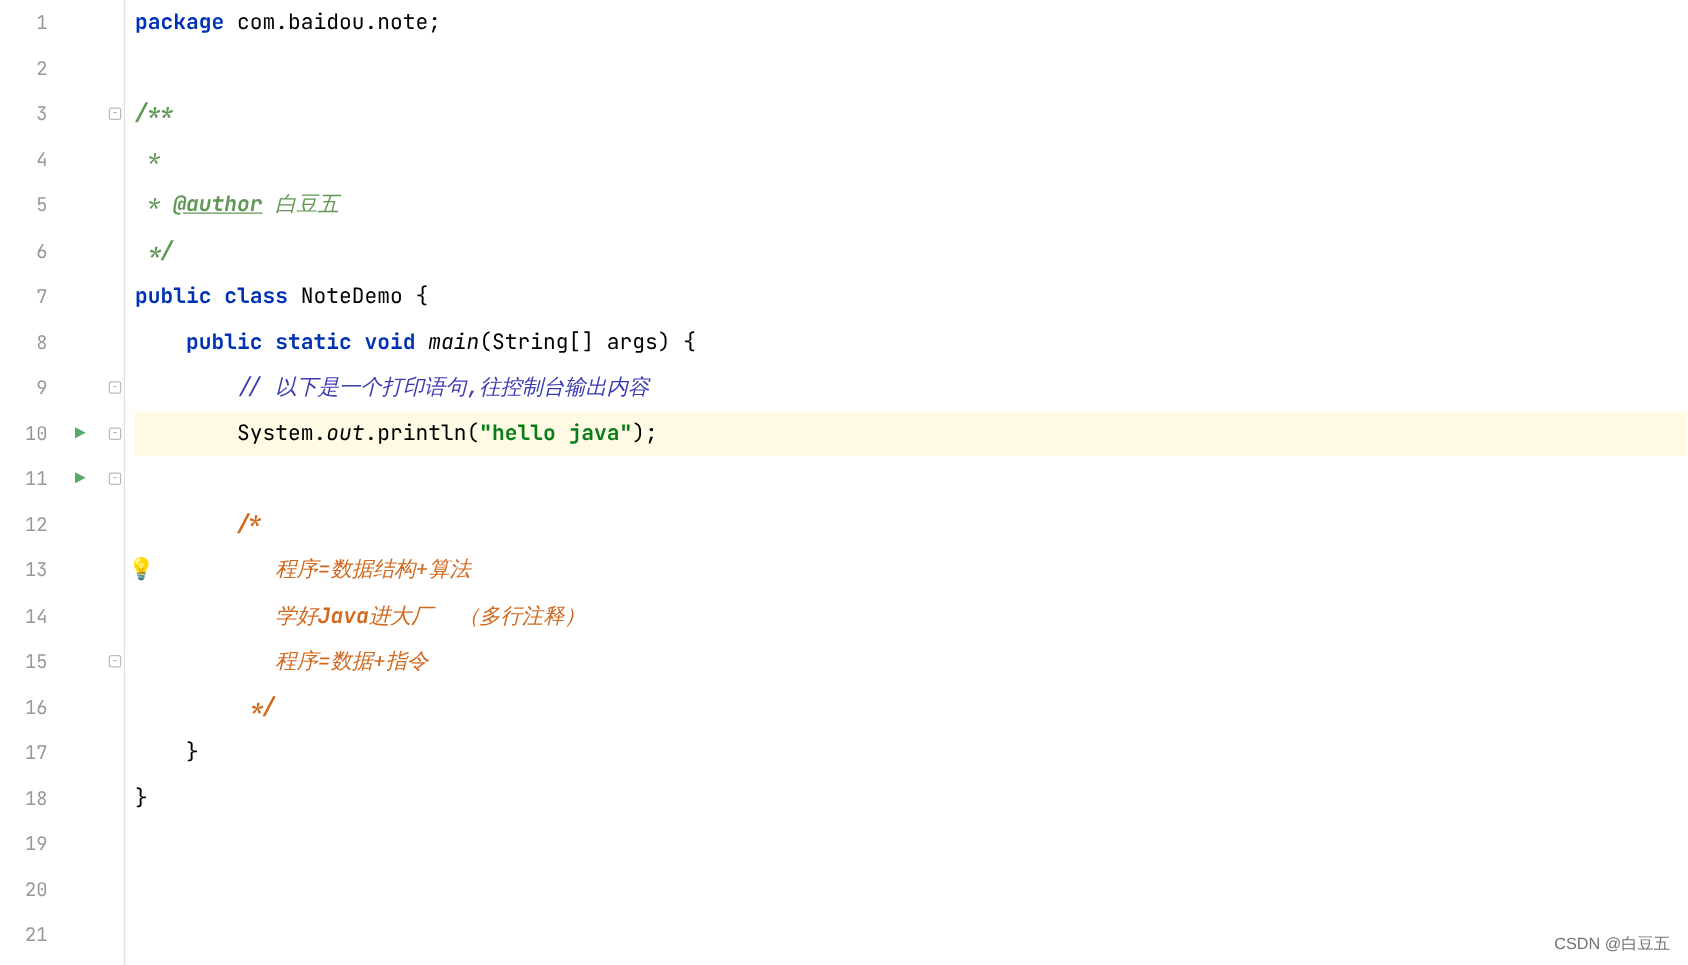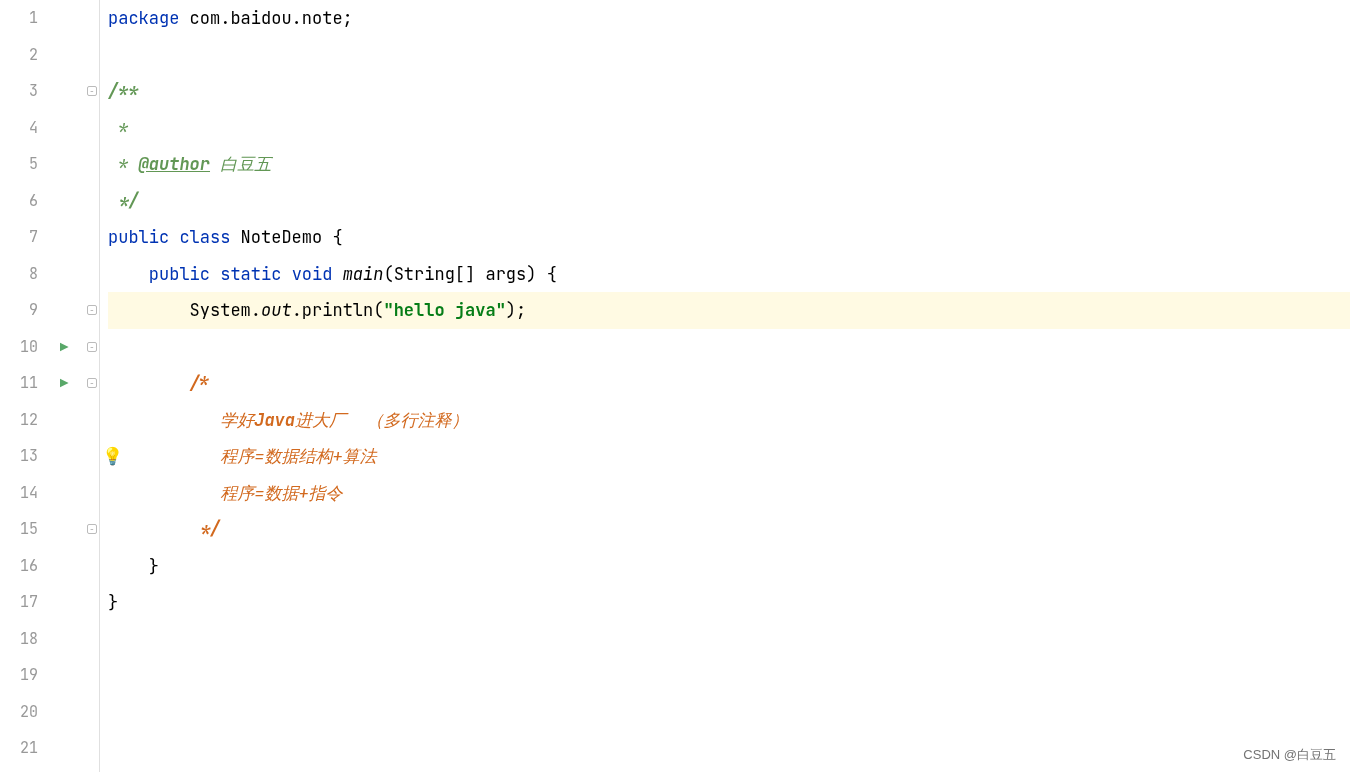--- a/index.html
+++ b/index.html
@@ -81,21 +81,21 @@
       position: relative;
     }
     .highlighted-line {
       background: #fffae3;
       position: absolute;
       left: 0;
       right: 0;
       height: 36.5px;
       z-index: -1;
     }
-    .keyword { color: #0033b3; font-weight: normal; }
+    .keyword { color: #0033b3; font-weight: bold; }
     .package-text { color: #000000; }
     .javadoc-green { color: #629755; font-style: italic; }
     .javadoc-tag { color: #629755; font-style: italic; text-decoration: underline; font-weight: bold; }
     .line-comment { color: #3a3ab3; font-style: italic; }
     .block-comment { color: #d2691e; font-style: italic; }
     .class-name { color: #000000; }
     .method-name { color: #000000; font-style: italic; }
     .type { color: #000000; }
     .field { color: #000000; font-style: italic; }
     .string { color: #067d17; font-weight: bold; }
@@ -192,25 +192,26 @@
 
   <div class="code-area">
     <div class="code-line"><span class="keyword">package</span><span class="package-text"> com.baidou.note</span><span class="semicolon">;</span></div>
     <div class="code-line"></div>
     <div class="code-line"><span class="javadoc-green bold">/**</span></div>
     <div class="code-line"><span class="javadoc-green"> *</span></div>
     <div class="code-line"><span class="javadoc-green"> * </span><span class="javadoc-tag">@author</span><span class="javadoc-green"> 白豆五</span></div>
     <div class="code-line"><span class="javadoc-green bold"> */</span></div>
     <div class="code-line"><span class="keyword">public</span><span> </span><span class="keyword">class</span><span class="class-name"> NoteDemo </span><span class="punct">{</span></div>
     <div class="code-line"><span>    </span><span class="keyword">public</span><span> </span><span class="keyword">static</span><span> </span><span class="keyword">void</span><span class="method-name"> main</span><span class="punct">(</span><span class="type">String</span><span class="punct">[] args</span><span class="punct">) </span><span class="punct">{</span></div>
+    <div class="code-line"><span>        </span><span class="line-comment">// 以下是一个打印语句,往控制台输出内容</span></div>
     <div class="code-line"><div class="highlighted-line"></div><span>        </span><span>System</span><span>.</span><span class="field">out</span><span>.</span><span>println</span><span>(</span><span class="string">"hello java"</span><span>)</span><span>;</span></div>
     <div class="code-line"></div>
     <div class="code-line"><span>        </span><span class="block-comment bold">/*</span></div>
+    <div class="code-line"><span>        </span><span class="block-comment">   程序=数据结构+算法</span></div>
     <div class="code-line"><span>        </span><span class="block-comment">   学好</span><span class="block-comment bold">Java</span><span class="block-comment">进大厂  （多行注释）</span></div>
-    <div class="code-line"><span>        </span><span class="block-comment">   程序=数据结构+算法</span></div>
     <div class="code-line"><span>        </span><span class="block-comment">   程序=数据+指令</span></div>
     <div class="code-line"><span>        </span><span class="block-comment bold"> */</span></div>
     <div class="code-line"><span>    </span><span class="punct">}</span></div>
     <div class="code-line"><span class="punct">}</span></div>
   </div>
 </div>
 
 <div class="watermark">CSDN @白豆五</div>
 
 </body></html>

